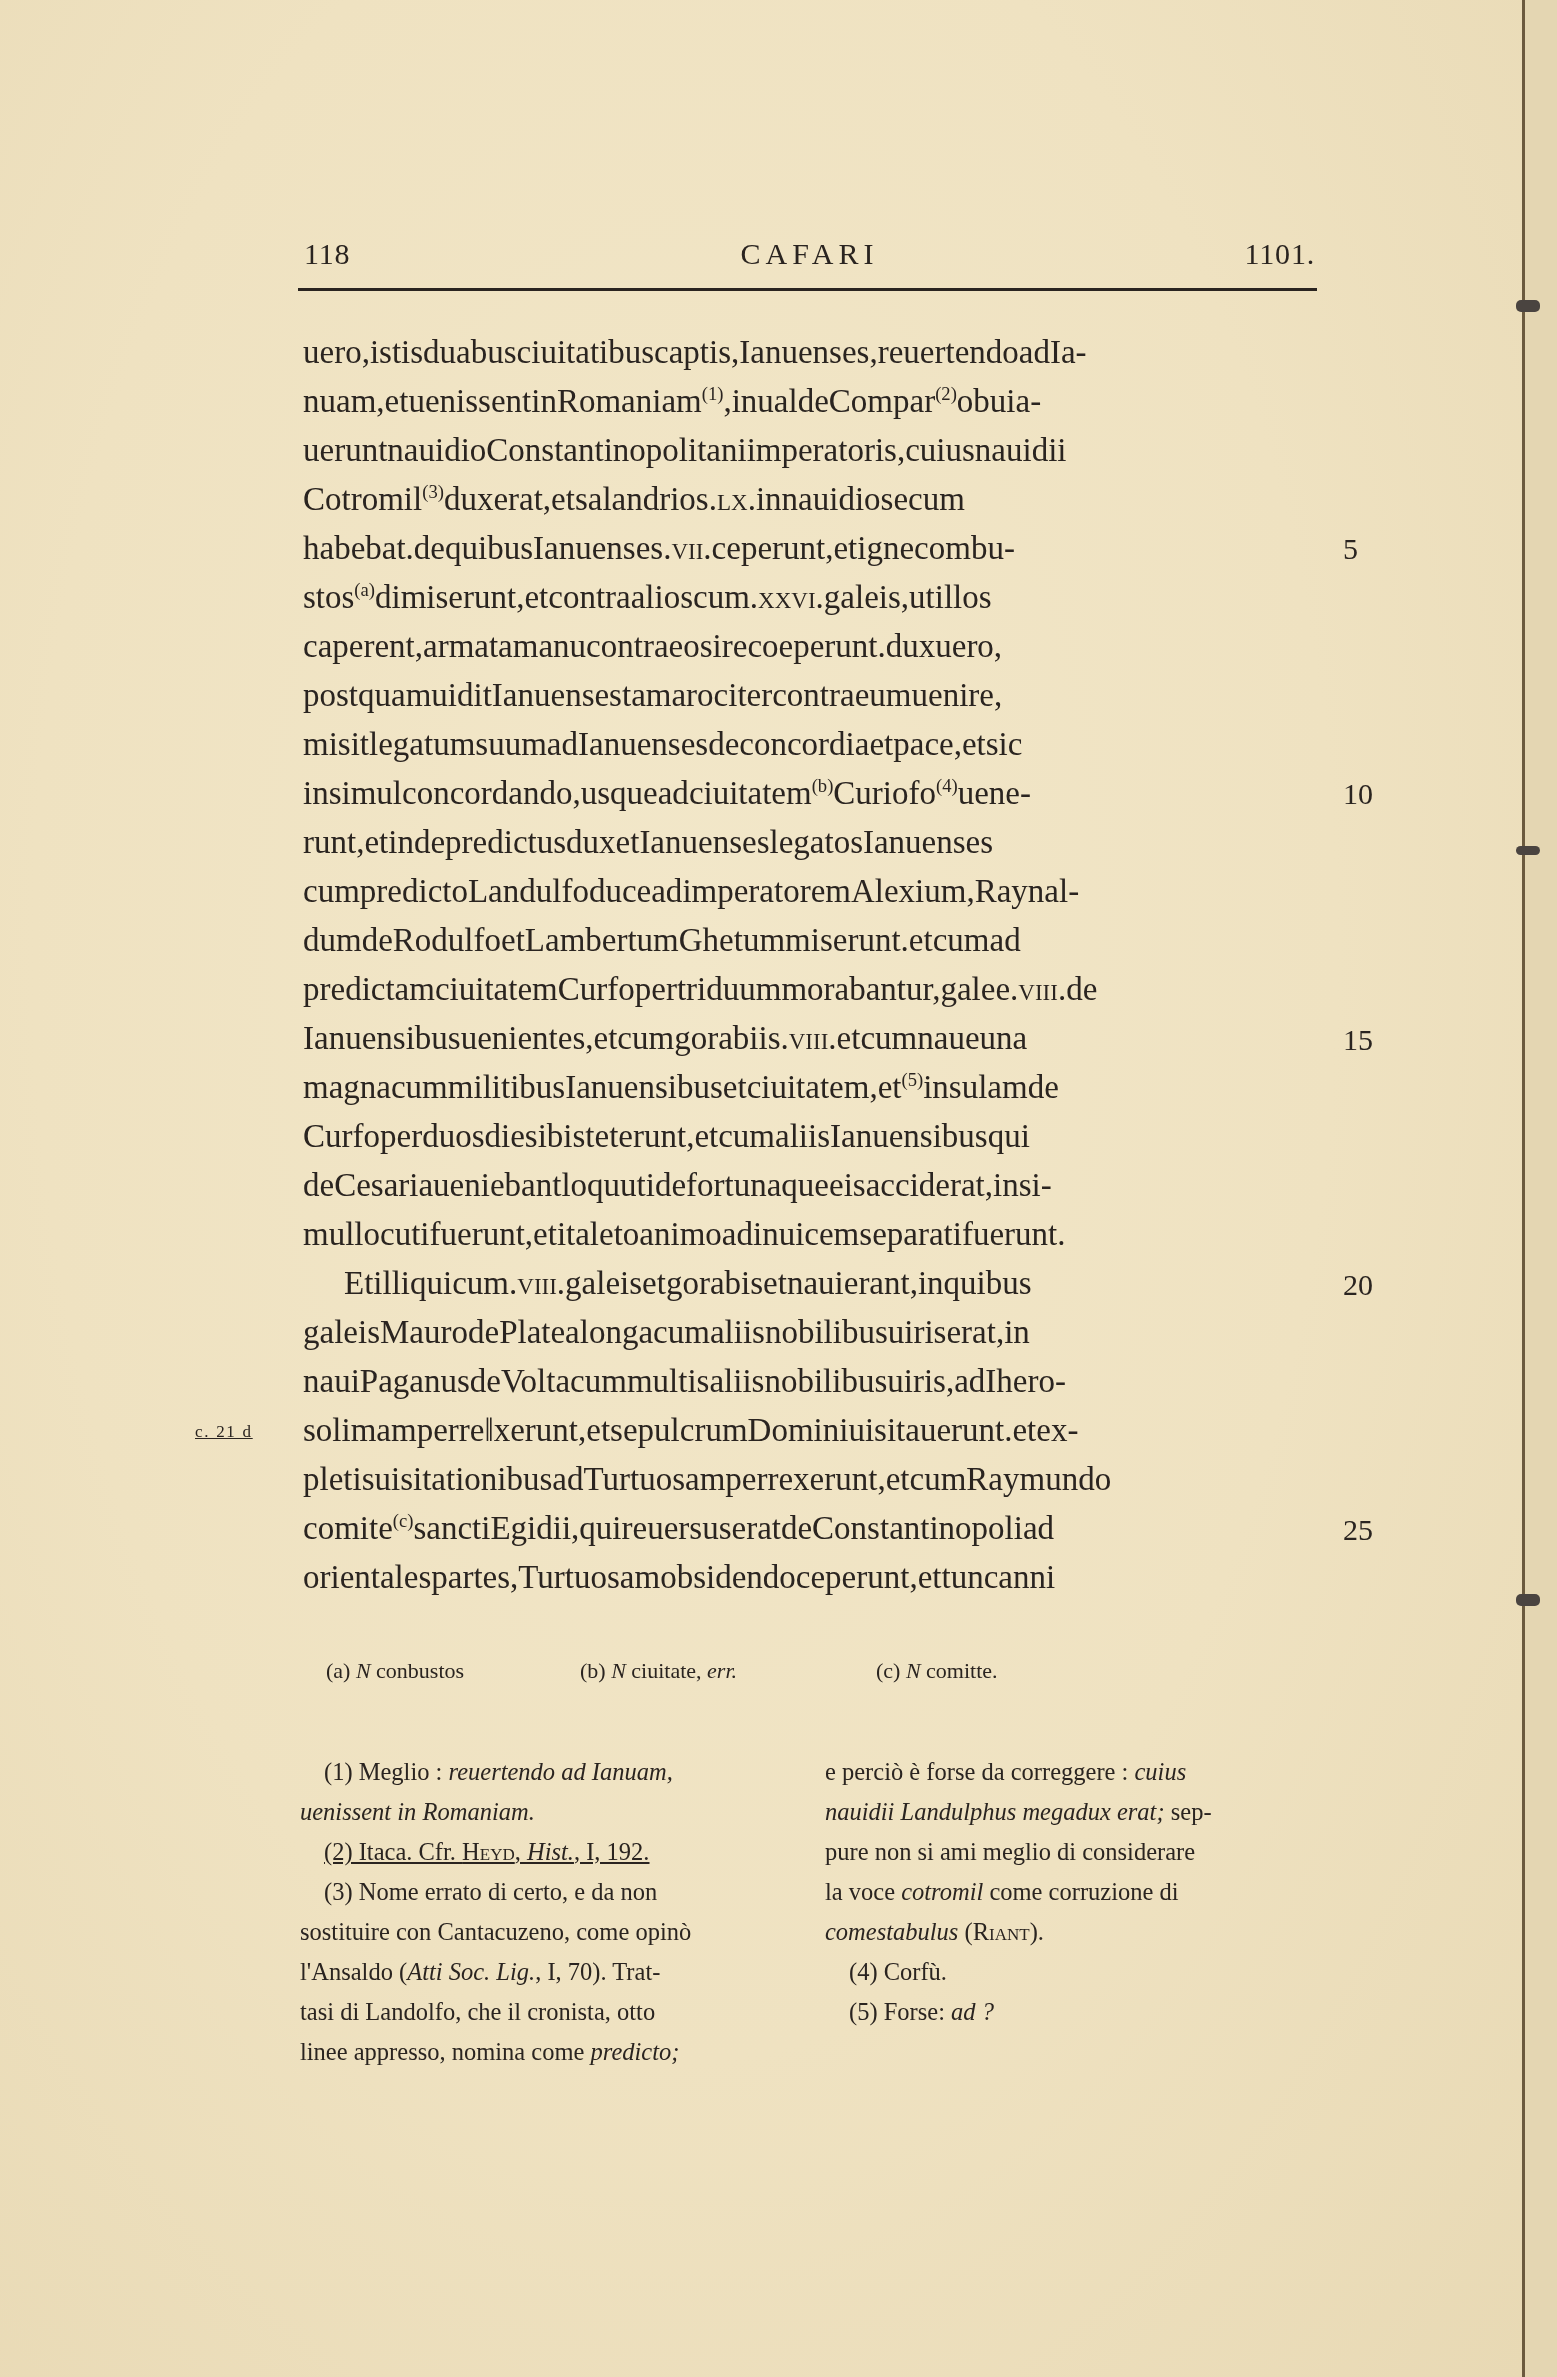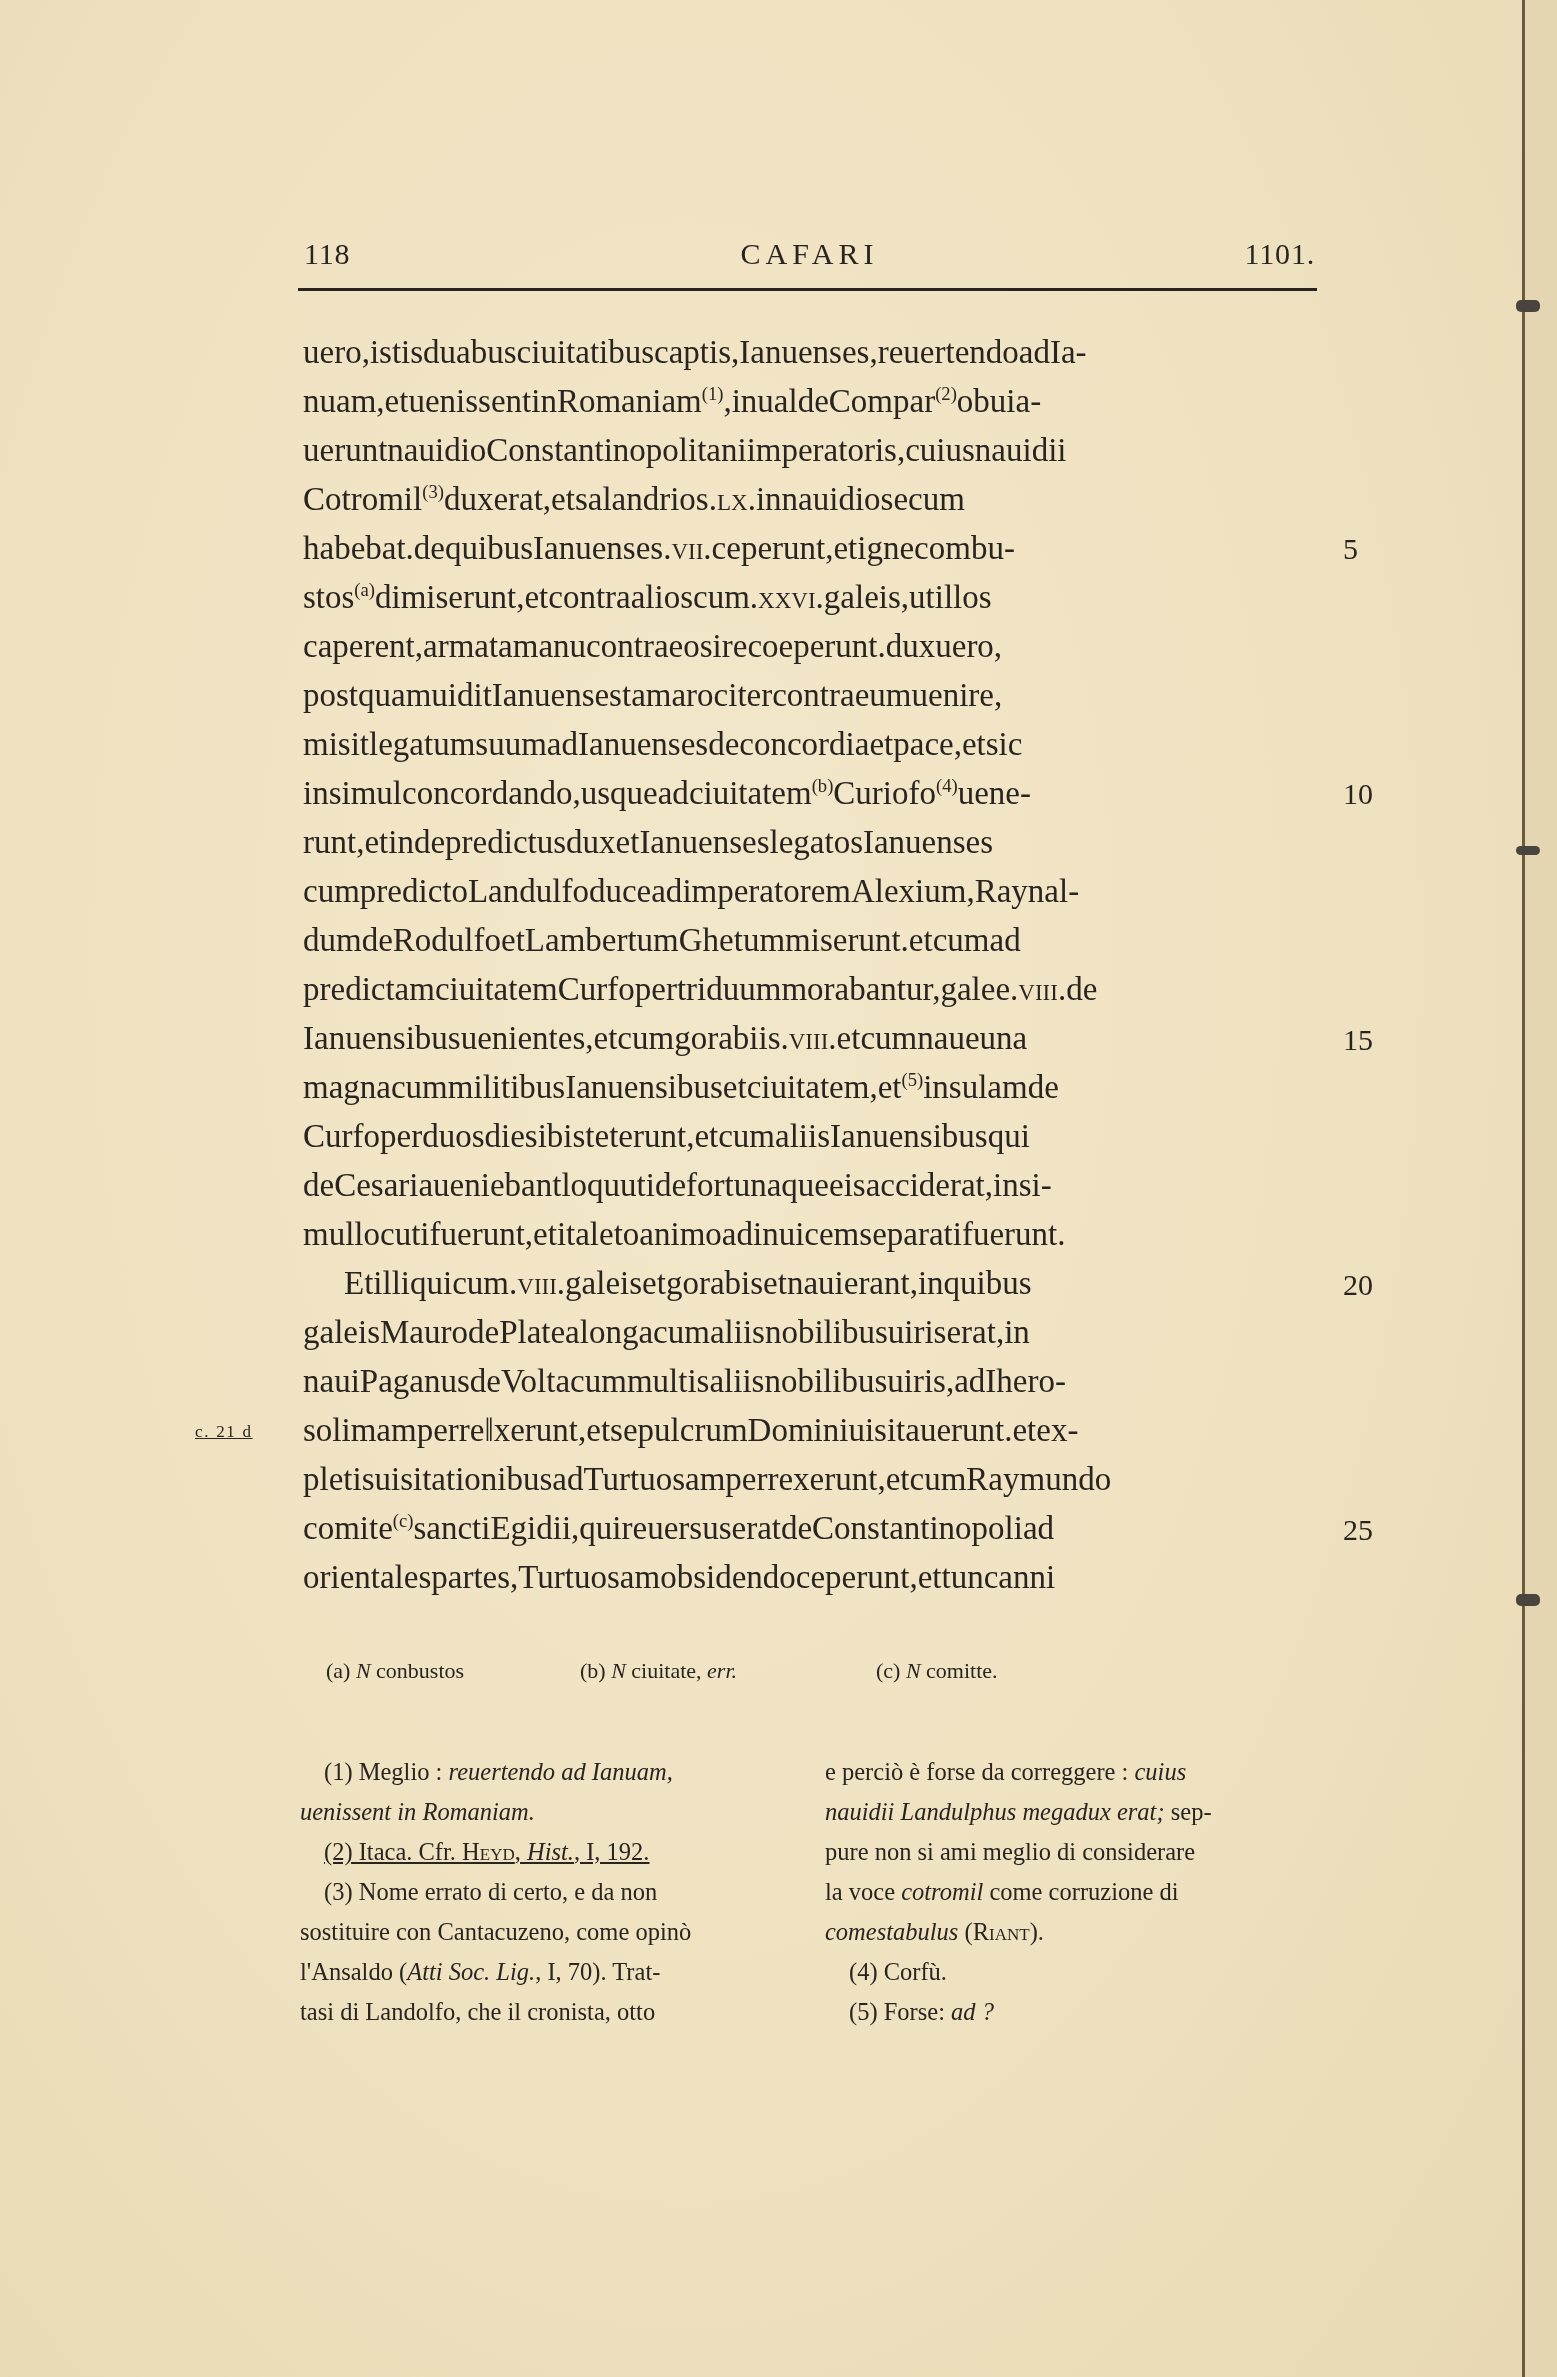--- a/index.html
+++ b/index.html
@@ -426,20 +426,23 @@
     </div>
     <div class="fn-line left">
       <span style="white-space: pre;">sostituire con Cantacuzeno, come opinò</span>
     </div>
     <div class="fn-line left">
       <span style="white-space: pre;">l'Ansaldo (<i>Atti Soc. Lig.</i>, I, 70). Trat-</span>
     </div>
     <div class="fn-line left">
       <span style="white-space: pre;">tasi di Landolfo, che il cronista, otto</span>
     </div>
+    <div class="fn-line left">
+      <span style="white-space: pre;">linee appresso, nomina come <i>predicto;</i></span>
+    </div>
   </div>
 <div class="footnotes fn-col-right" id="fn-right">
     <div class="fn-line left">
       <span style="white-space: pre;">e perciò è forse da correggere : <i>cuius</i></span>
     </div>
     <div class="fn-line left">
       <span style="white-space: pre;"><i>nauidii Landulphus megadux erat;</i> sep-</span>
     </div>
     <div class="fn-line left">
       <span style="white-space: pre;">pure non si ami meglio di considerare</span>

